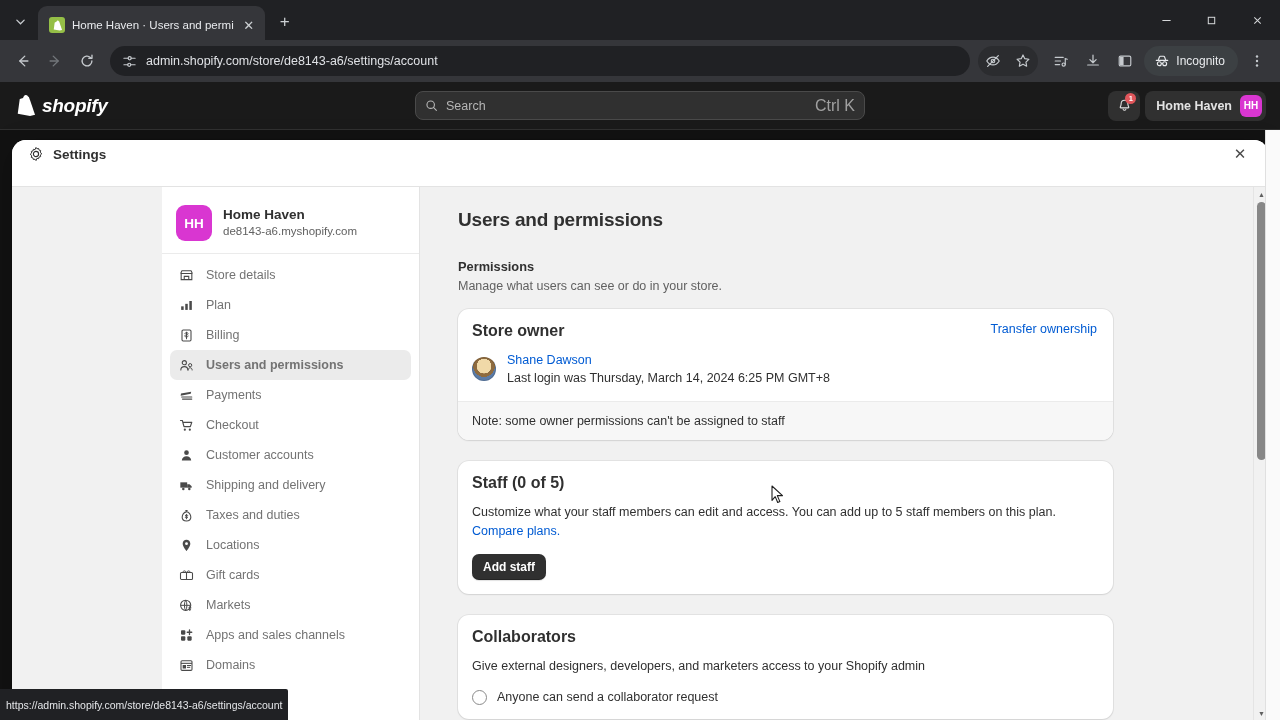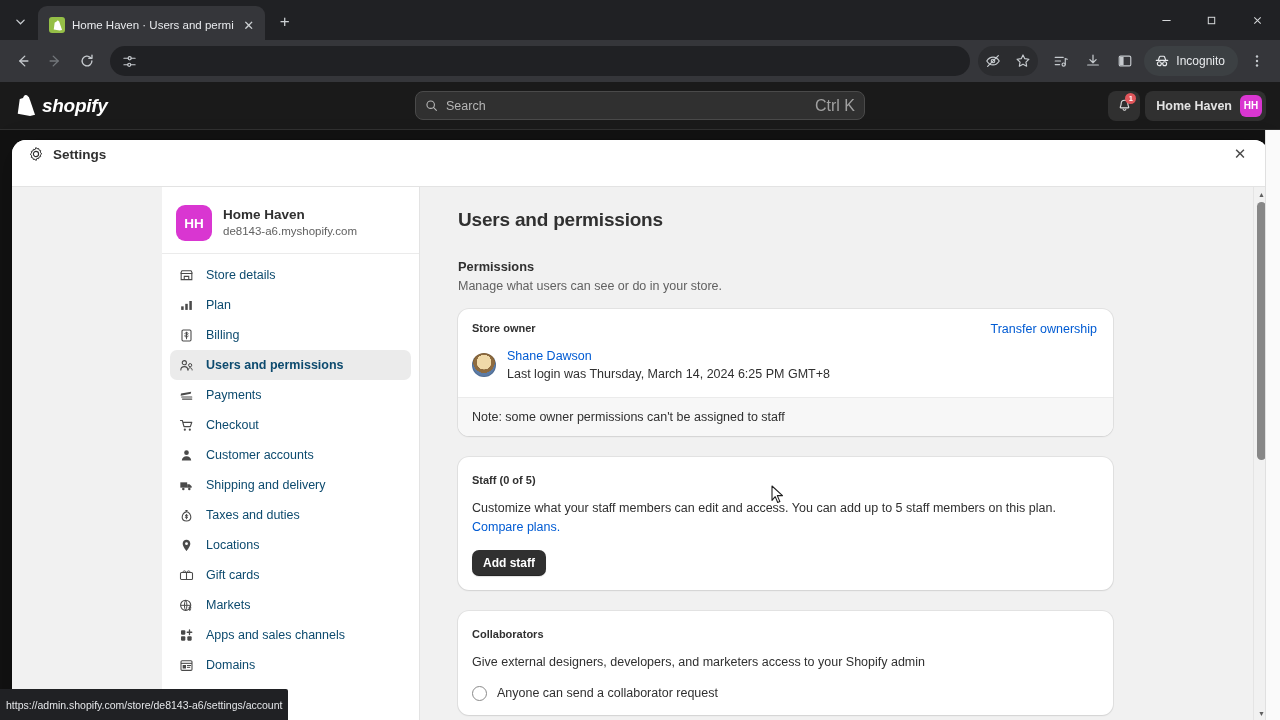--- a/index.html
+++ b/index.html
@@ -193,21 +193,21 @@
     color: #fff; font-size: 13.5px; font-weight: bold;
     display: flex; align-items: center; justify-content: center;
     flex: 0 0 36px;
   }
   .set-store-name { font-size: 13.5px; color: #303030; font-weight: 700; line-height: 1.35; }
   .set-store-dom { font-size: 11.5px; color: #616161; line-height: 1.35; }
   .set-list { padding: 6px 8px 0 8px; }
   .set-item {
     display: flex; align-items: center; gap: 11px;
     height: 30px; padding: 0 8px; border-radius: 7px;
-    font-size: 12.5px; color: #0c4a6e;
+    font-size: 12.5px; color: #737373;
   }
   .set-item.active { background: #ebebeb; font-weight: 600; }
   .set-ico {
     width: 17px; height: 17px; flex: 0 0 17px;
     display: flex; align-items: center; justify-content: center;
     color: #4a4a4a;
   }
 
   
   .set-main {
@@ -221,21 +221,21 @@
   .sec-title { font-size: 12.8px; font-weight: 700; color: #303030; margin-bottom: 5px; }
   .sec-sub { font-size: 12.5px; color: #616161; margin-bottom: 16px; }
 
   .card {
     width: 655px; background: #fff; border-radius: 11px;
     box-shadow: 0 0 0 1px rgba(0,0,0,0.06), 0 1px 2px rgba(0,0,0,0.07);
     margin-bottom: 21px; overflow: hidden;
   }
   .card-pad { padding: 13px 16px 14px 14px; }
   .card-row { display: flex; align-items: flex-start; justify-content: space-between; }
-  .card-h { font-size: 11px; font-weight: 700; color: #303030; }
+  .card-h { font-size: 16px; font-weight: 700; color: #303030; }
   .link { font-size: 12.5px; color: #005bd3; cursor: pointer; }
   .owner-row { display: flex; align-items: center; gap: 11px; margin-top: 11px; }
   .owner-av {
     width: 24px; height: 24px; border-radius: 50%; flex: 0 0 24px;
     background: radial-gradient(circle at 50% 38%, #f0d9a8 0 38%, #8e6b3f 39% 56%, #5b7ba6 57% 100%);
     box-shadow: inset 0 0 0 1px rgba(0,0,0,0.12);
   }
   .owner-name { font-size: 12.5px; color: #005bd3; line-height: 1.45; }
   .owner-login { font-size: 12.5px; color: #303030; line-height: 1.45; }
   .card-note {
@@ -348,20 +348,21 @@
         </svg>
     </div>
     <div class="omnibox">
       <span style="display:flex;color:#c6cace;">
         <svg width="15" height="15" viewBox="0 0 16 16">
             <path d="M2 4.5h5M9.5 4.5h4.5M2 11.5h4.5M9 11.5h5" stroke="currentColor" stroke-width="1.2" stroke-linecap="round"></path>
             <circle cx="8.2" cy="4.5" r="1.7" stroke="currentColor" stroke-width="1.2" fill="none"></circle>
             <circle cx="7.7" cy="11.5" r="1.7" stroke="currentColor" stroke-width="1.2" fill="none"></circle>
           </svg>
       </span>
+      <span class="omnibox-url">admin.shopify.com/store/de8143-a6/settings/account</span>
     </div>
     <div class="tb-icons">
       <div class="tb-group">
         <div class="tb-ico">
           <svg width="16" height="16" viewBox="0 0 18 18">
               <path d="M2 9s2.7-4.4 7-4.4S16 9 16 9s-2.7 4.4-7 4.4S2 9 2 9z" stroke="currentColor" stroke-width="1.3" fill="none"></path>
               <circle cx="9" cy="9" r="2" stroke="currentColor" stroke-width="1.3" fill="none"></circle>
               <path d="M3 15L15 3" stroke="currentColor" stroke-width="1.4" stroke-linecap="round"></path>
             </svg>
         </div>

